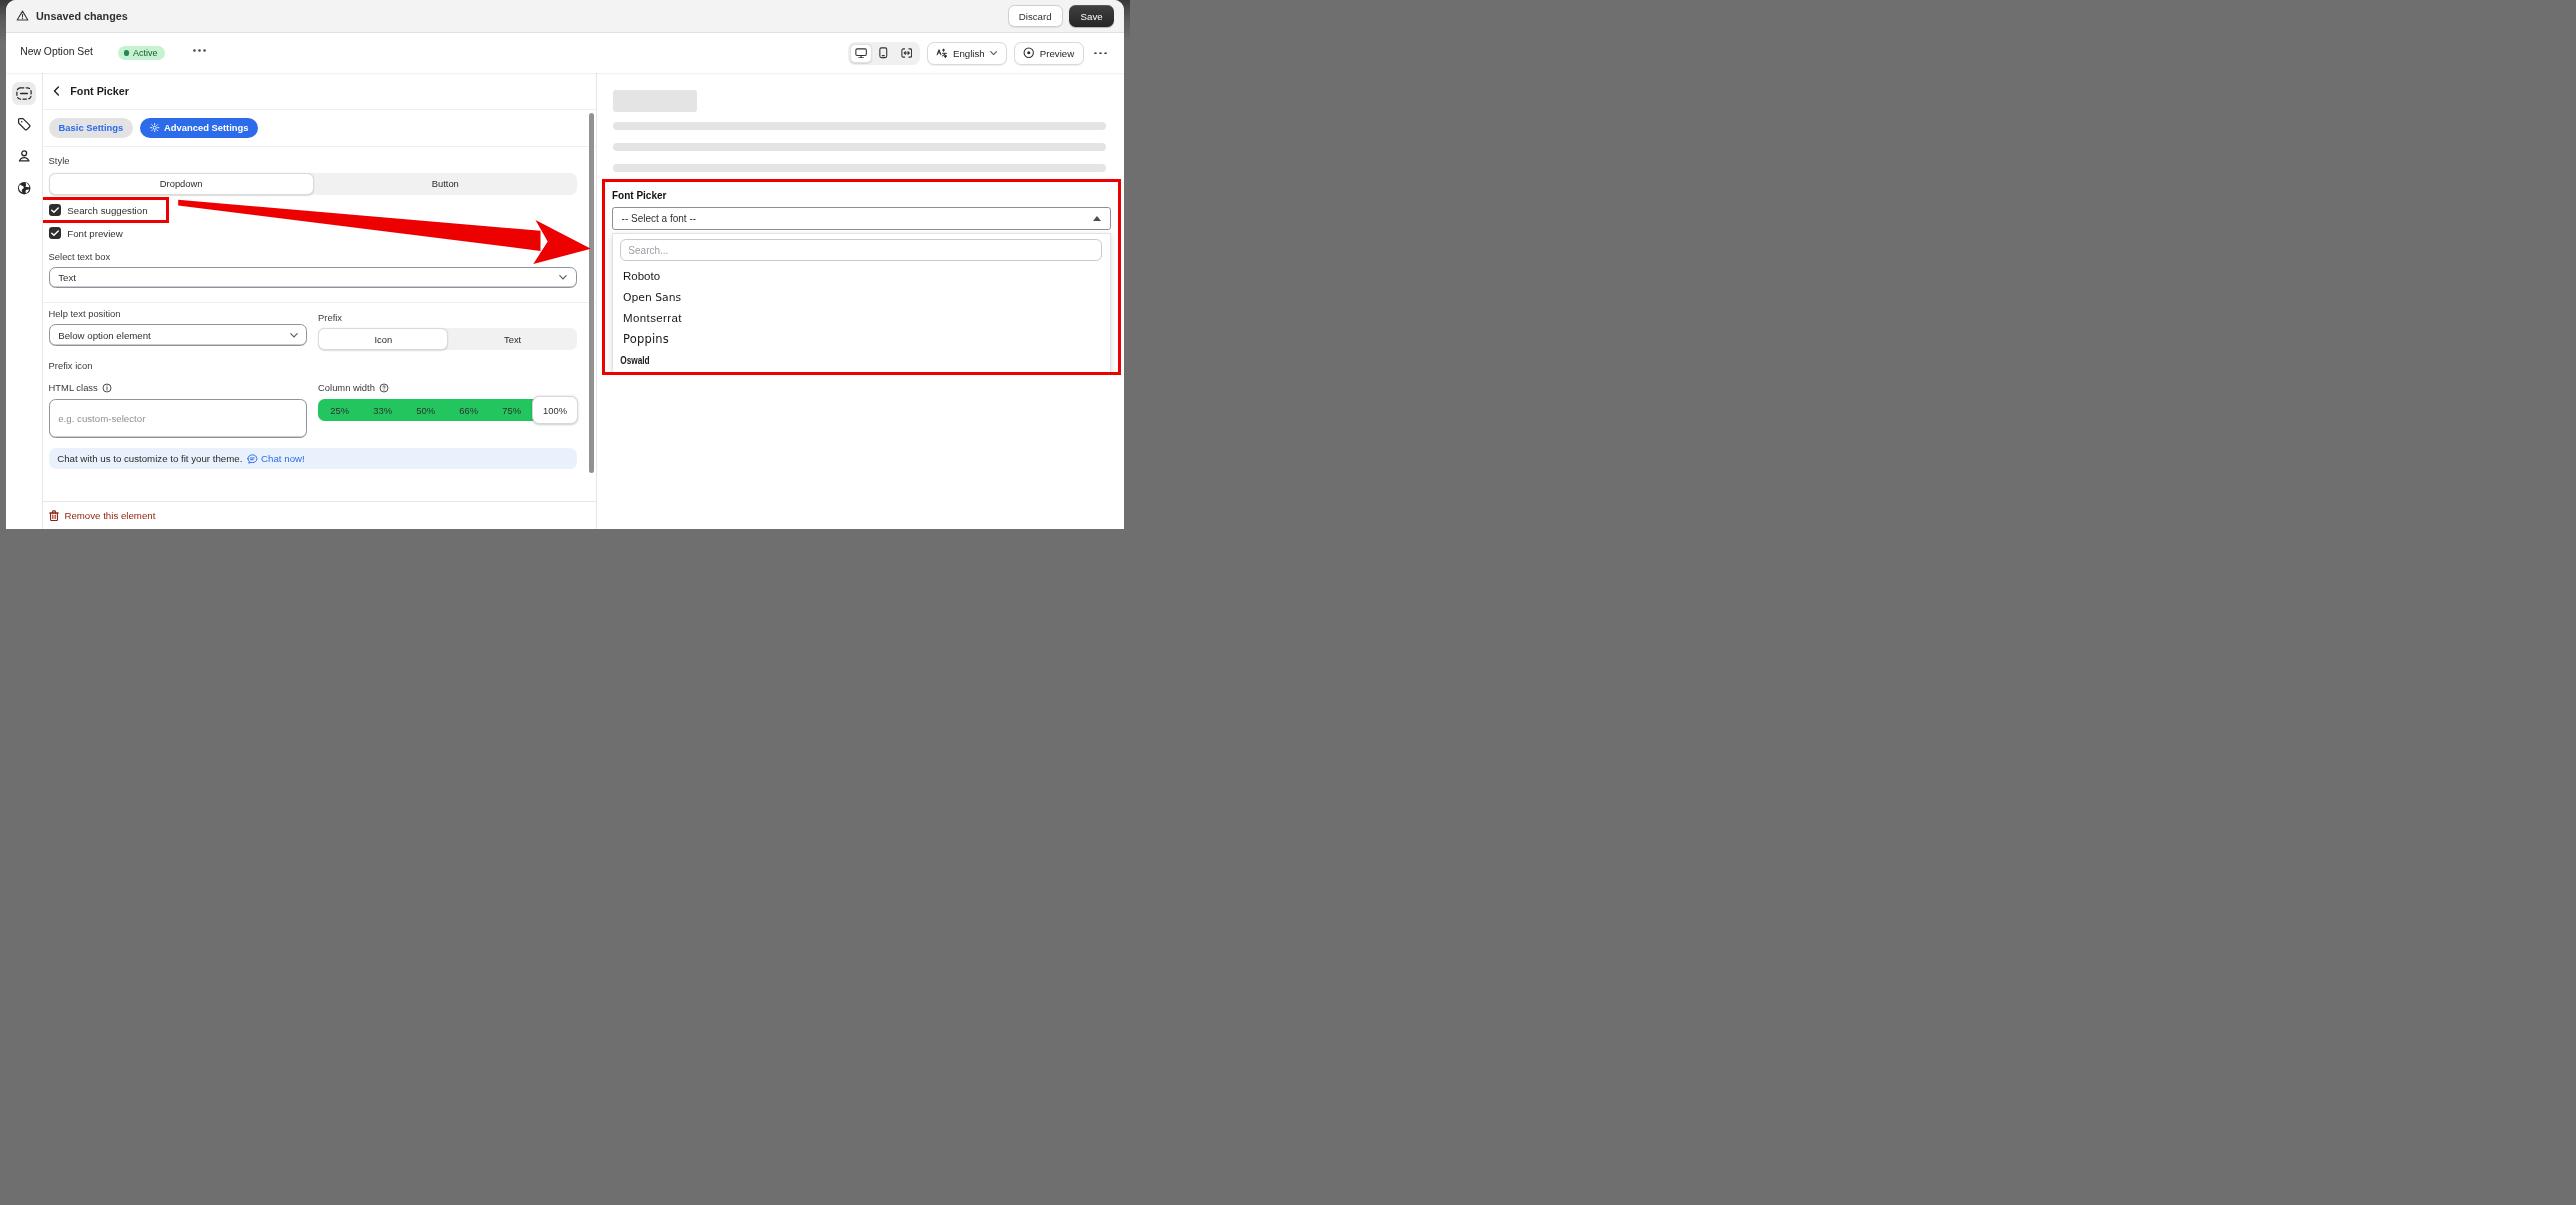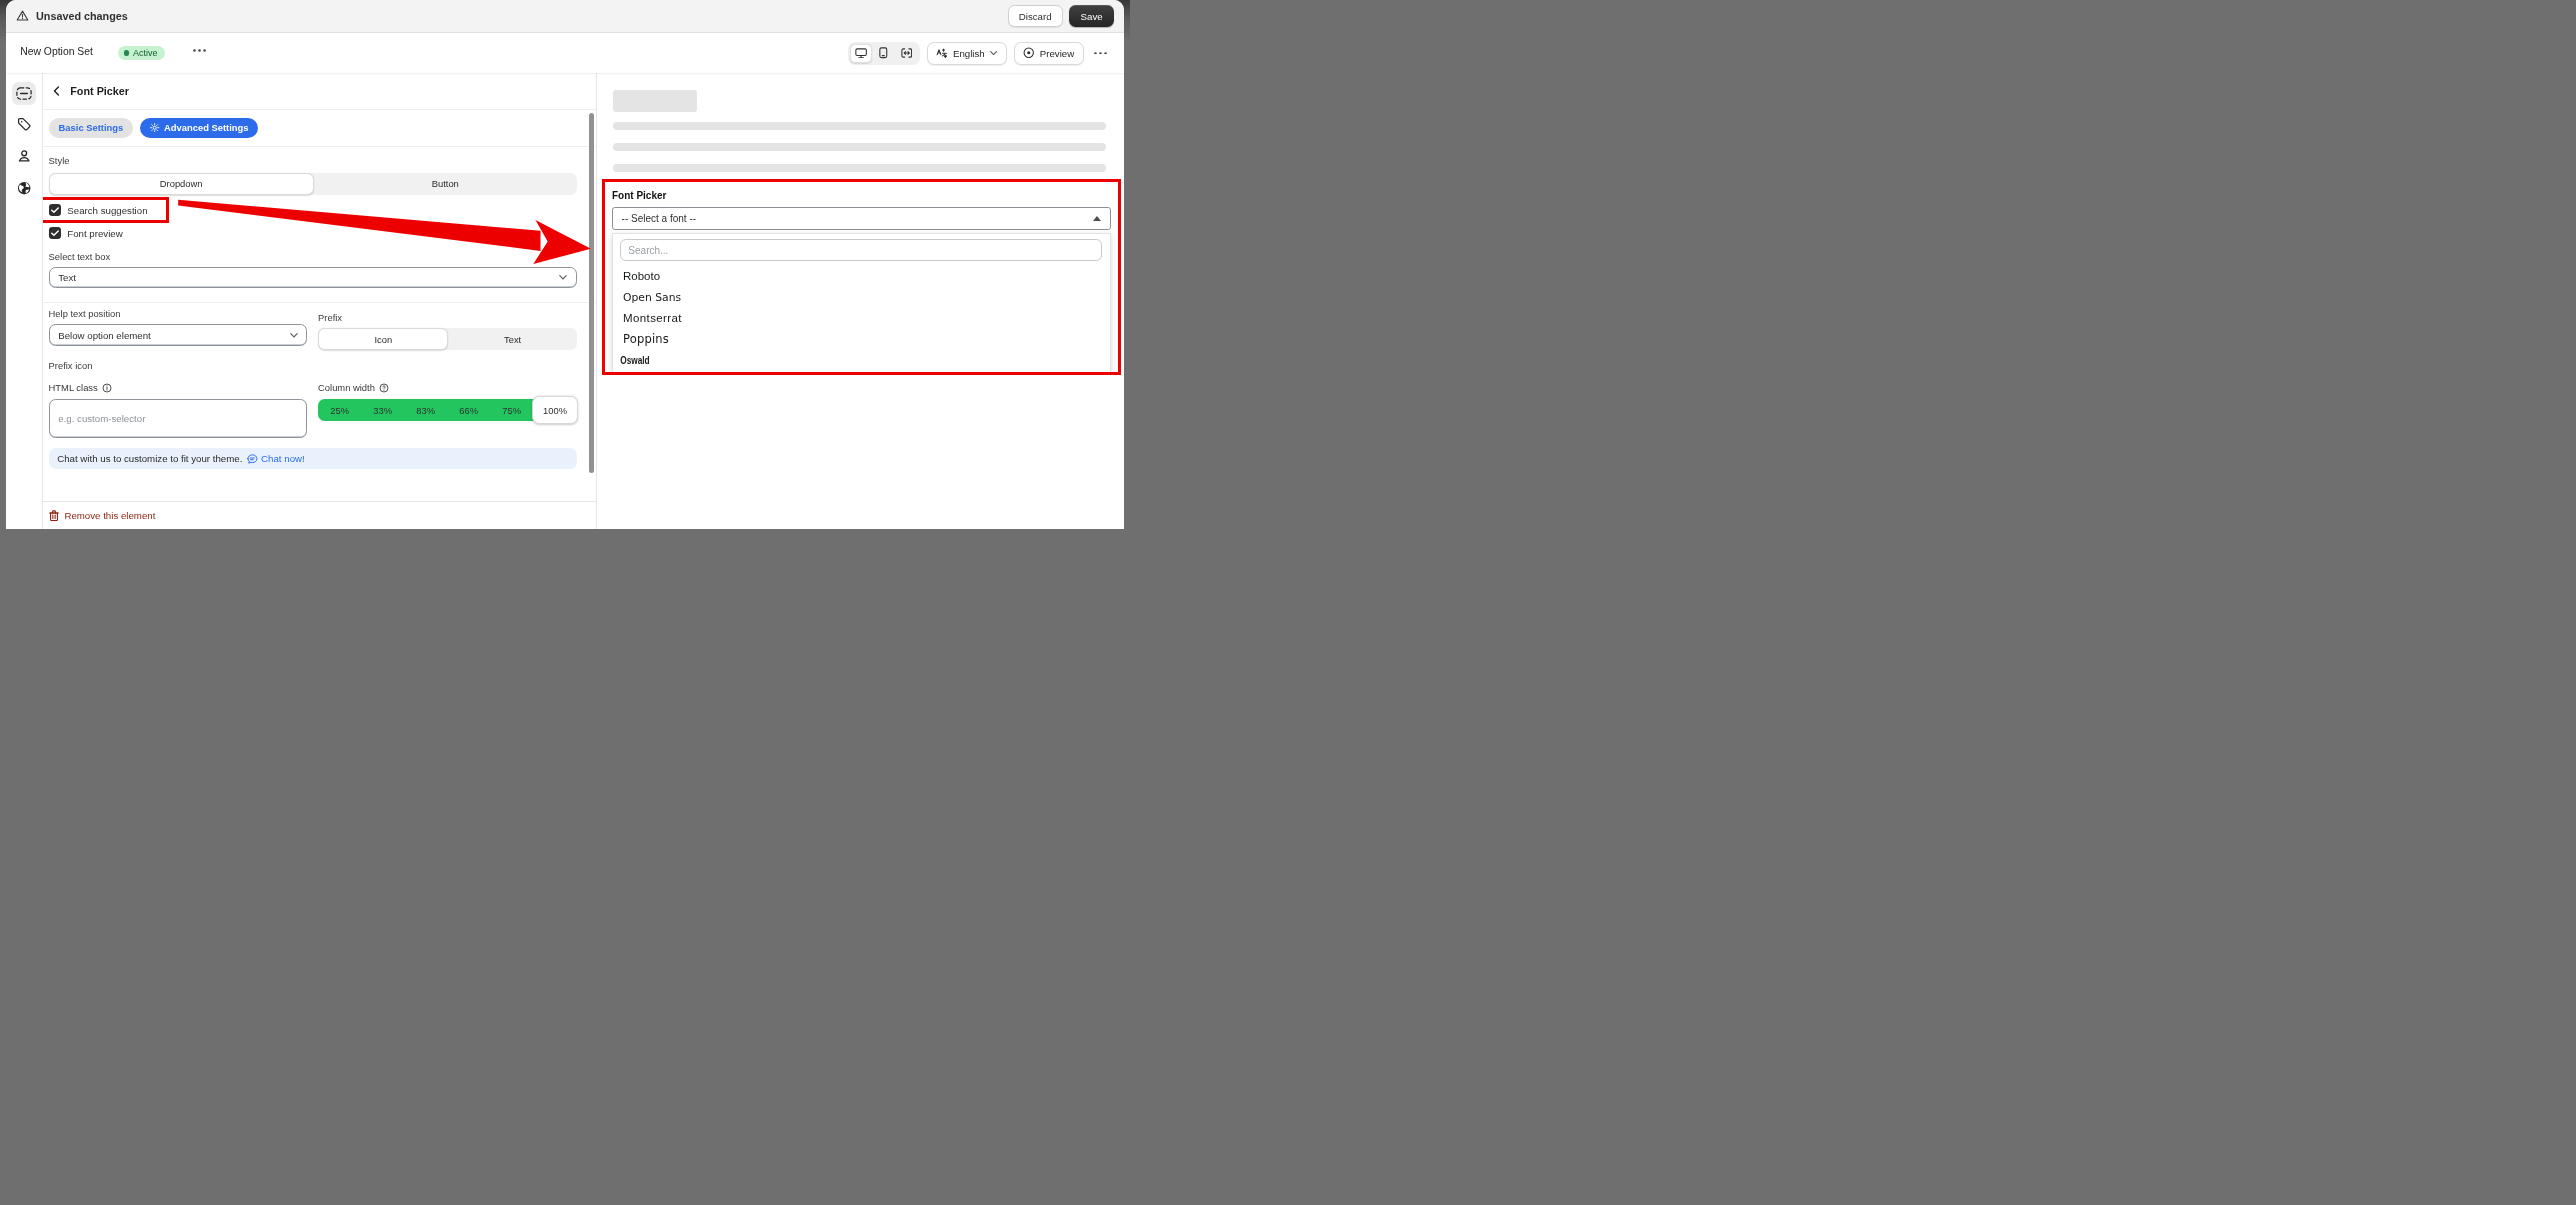--- a/index.html
+++ b/index.html
@@ -401,21 +401,21 @@
                   <svg width="10" height="10" viewBox="0 0 14 14" fill="none" stroke="#444" stroke-width="1.3">
                     <circle cx="7" cy="7" r="5.6"></circle>
                     <path d="M5.4 5.6 C5.4 4.6 6.1 4 7 4 C7.9 4 8.6 4.6 8.6 5.5 C8.6 6.9 7 6.8 7 8.2" stroke-linecap="round"></path>
                     <circle cx="7" cy="10.2" r="0.8" fill="#444" stroke="none"></circle>
                   </svg>
                 </span>
               </div>
               <div class="cw-track">
                 <div class="cw-opt">25%</div>
                 <div class="cw-opt">33%</div>
-                <div class="cw-opt">83%</div>
+                <div class="cw-opt">50%</div>
                 <div class="cw-opt">66%</div>
                 <div class="cw-opt">75%</div>
                 <div class="cw-opt selected">100%</div>
               </div>
             </div>
           </div>
 
           <div class="banner">
             <span>Chat with us to customize to fit your theme.</span>
             <a class="banner-link">

